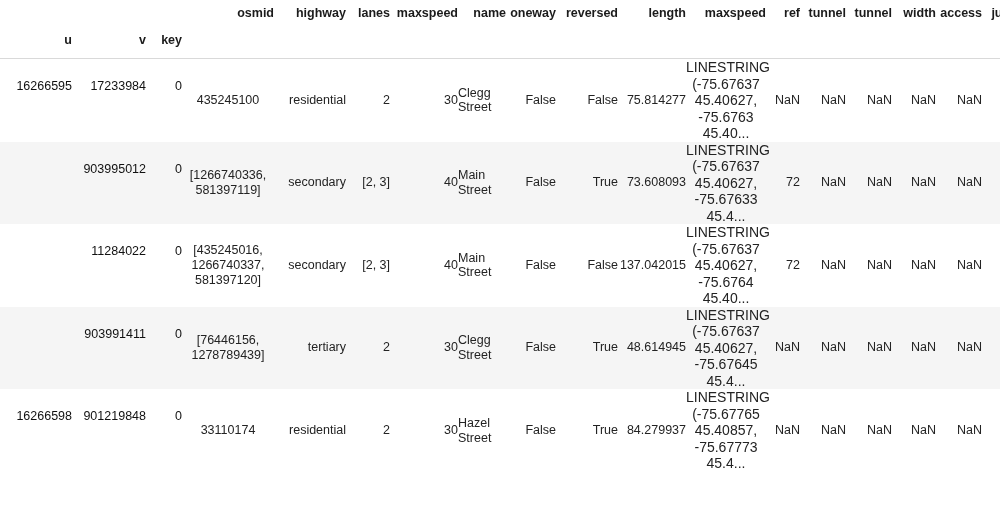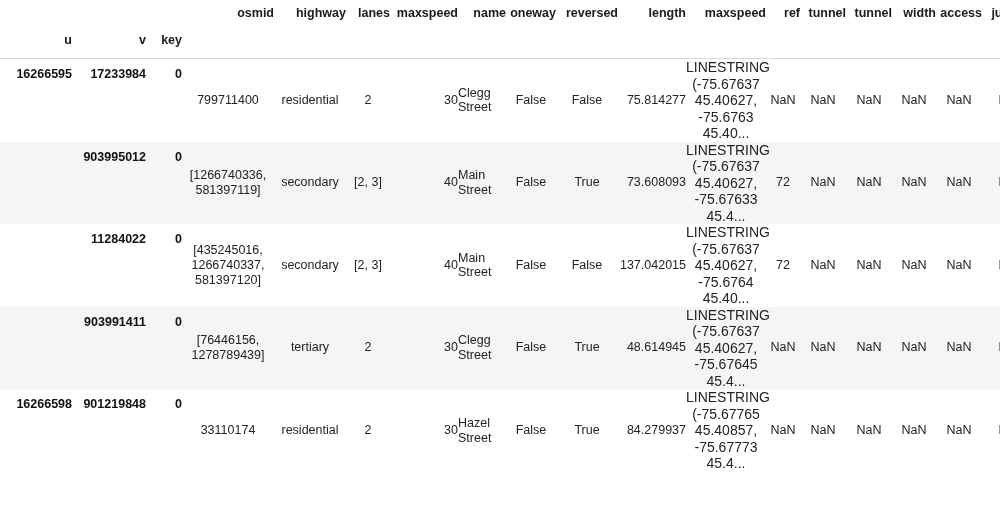--- a/index.html
+++ b/index.html
@@ -55,45 +55,44 @@
   tbody td {
     font-size: 12.5px;
     padding: 4px 6px;
     text-align: right;
     line-height: 1.22;
   }
   tbody tr.alt td {
     background: #f5f5f5;
   }
   tbody td.idx {
-    font-weight: bold;
+    font-weight: normal;
     color: #111;
     vertical-align: top;
-    padding-top: 8px;
+    padding-top: 20px;
   }
   td.geom {
     text-align: center;
     line-height: 1.18;
     font-size: 14px;
     white-space: pre-line;
     padding-top: 6px;
     padding-bottom: 6px;
   }
   td.name {
     text-align: left;
     line-height: 1.18;
     white-space: pre-line;
   }
   td.osmid {
     text-align: center;
     line-height: 1.18;
     white-space: pre-line;
   }
   td.center {
-    text-align: center;
   }
   
   col.c-u       { width: 72px; }
   col.c-v       { width: 74px; }
   col.c-key     { width: 36px; }
   col.c-osmid   { width: 92px; }
   col.c-highway { width: 72px; }
   col.c-lanes   { width: 44px; }
   col.c-maxspeed{ width: 68px; }
   col.c-name    { width: 48px; }
@@ -173,21 +172,21 @@
         <th></th>
         <th></th>
         <th></th>
       </tr>
     </thead>
     <tbody>
       <tr>
         <td class="idx">16266595</td>
         <td class="idx">17233984</td>
         <td class="idx">0</td>
-        <td class="osmid">799711400</td>
+        <td class="osmid">435245100</td>
         <td class="center">residential</td>
         <td class="center">2</td>
         <td>30</td>
         <td class="name">Clegg
 Street</td>
         <td class="center">False</td>
         <td class="center">False</td>
         <td>75.814277</td>
         <td class="geom">LINESTRING
 (-75.67637

